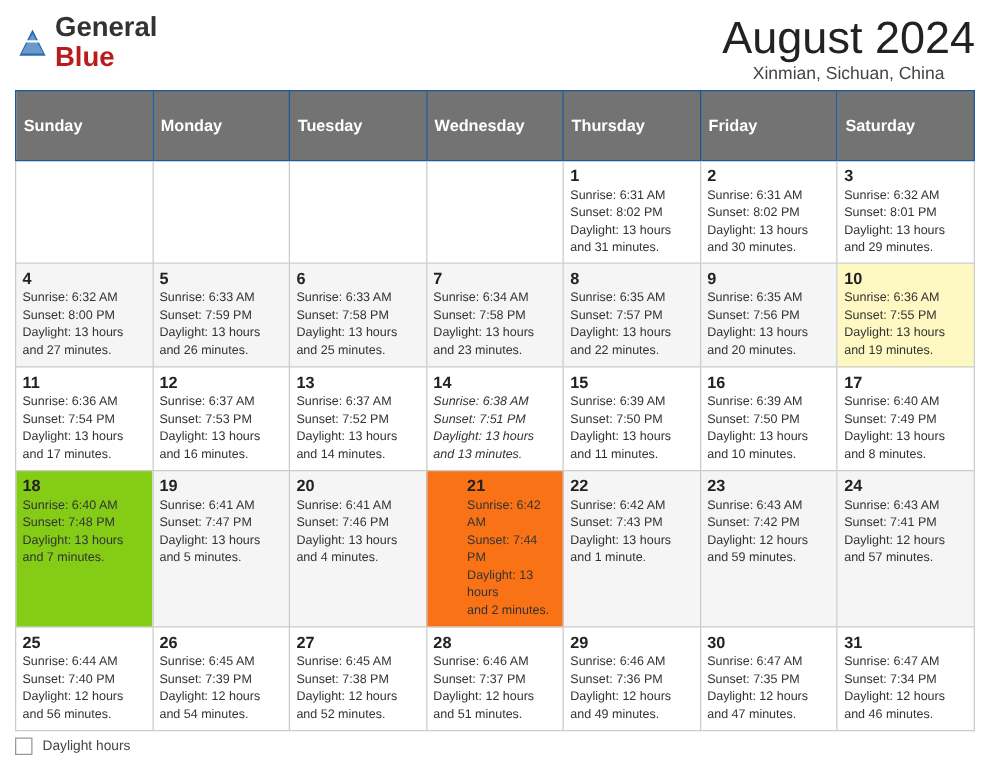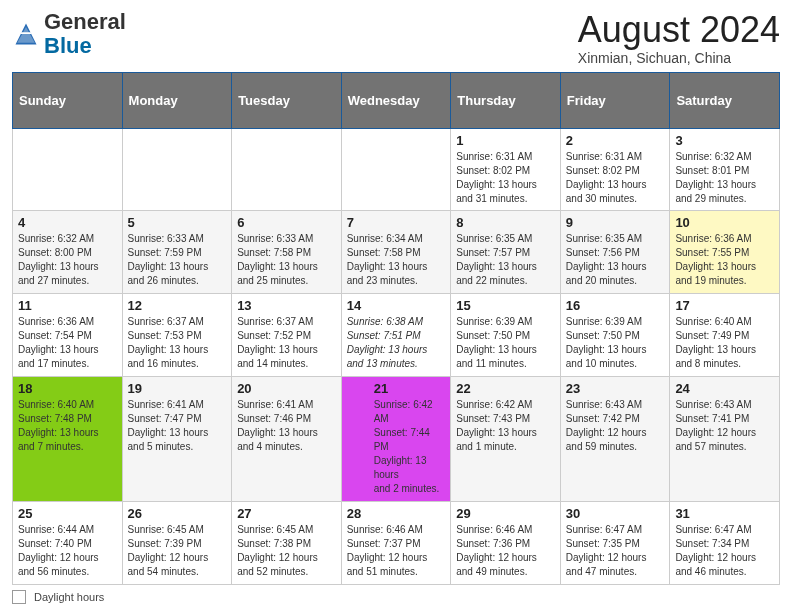--- a/index.html
+++ b/index.html
@@ -27,27 +27,27 @@
       display: flex;
       align-items: center;
       gap: 4px;
     }
     .logo-text {
       font-size: 22px;
       font-weight: bold;
       line-height: 1.1;
     }
     .logo-general { color: #333; }
-    .logo-blue { color: #0369a1; }
+    .logo-blue { color: #b91c1c; }
     .logo-icon {
       width: 28px;
       height: 28px;
     }
     .title-block {
-      text-align: left;
+      text-align: center;
     }
     .main-title {
       font-size: 36px;
       font-weight: normal;
       color: #222;
       line-height: 1.1;
     }
     .subtitle {
       font-size: 14px;
       color: #444;
@@ -289,21 +289,21 @@
 Daylight: 13 hours
 and 5 minutes.</div>
           </td>
           <td style="background: rgb(245, 245, 245);">
             <span class="day-number">20</span>
             <div class="day-info" style="white-space: pre-line;">Sunrise: 6:41 AM
 Sunset: 7:46 PM
 Daylight: 13 hours
 and 4 minutes.</div>
           </td>
-          <td style="background: #d946ef; padding-left: 32px;">
+          <td style="background: #f97316; padding-left: 32px;">
             <span class="day-number">21</span>
             <div class="day-info" style="white-space: pre-line;">Sunrise: 6:42 AM
 Sunset: 7:44 PM
 Daylight: 13 hours
 and 2 minutes.</div>
           </td>
           <td style="background: rgb(245, 245, 245);">
             <span class="day-number">22</span>
             <div class="day-info" style="white-space: pre-line;">Sunrise: 6:42 AM
 Sunset: 7:43 PM

